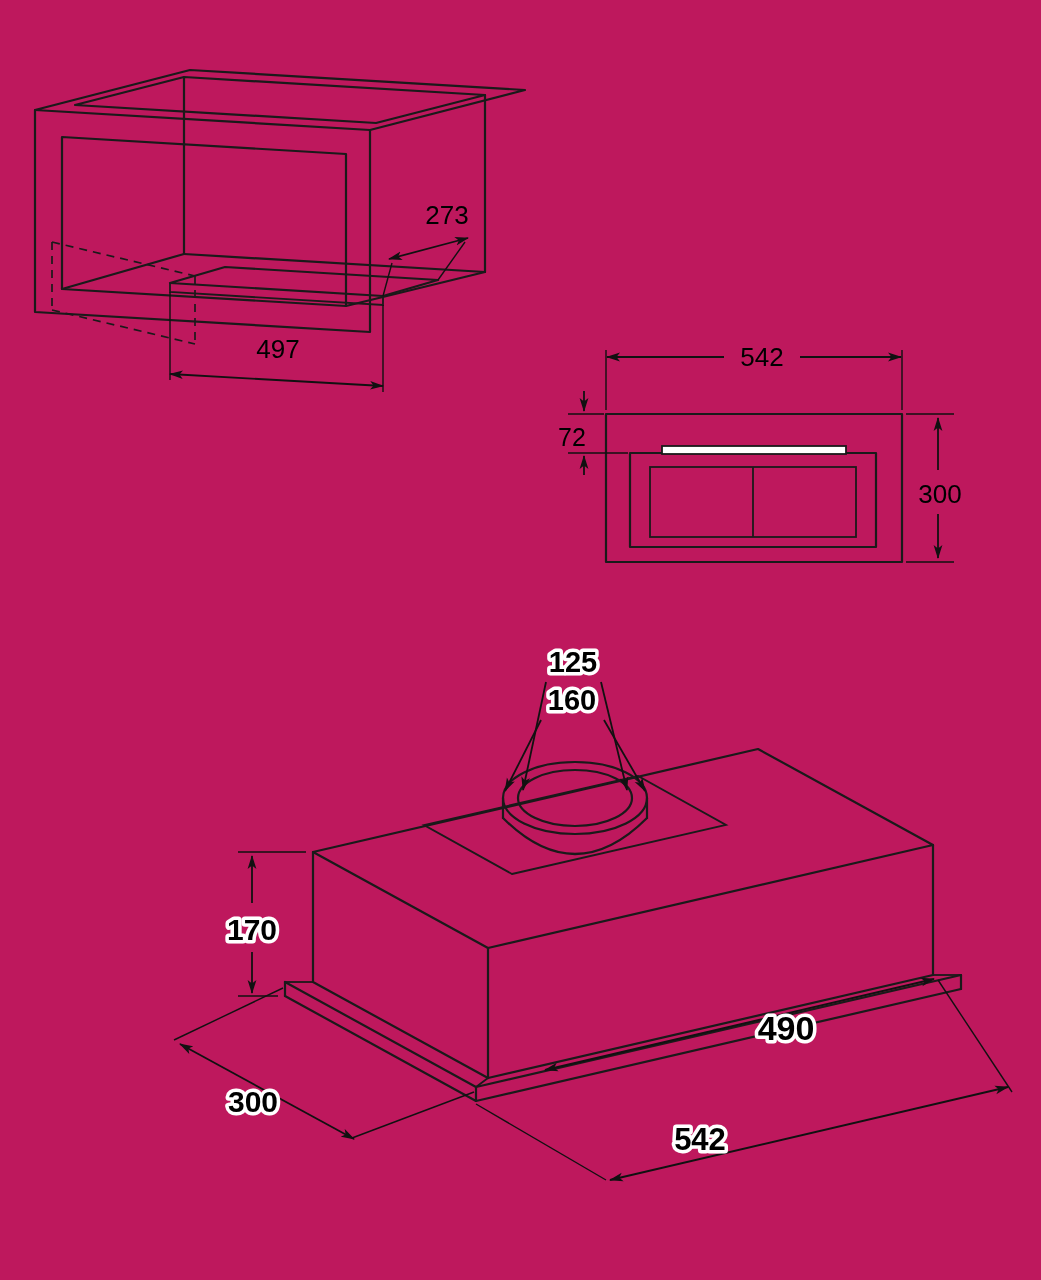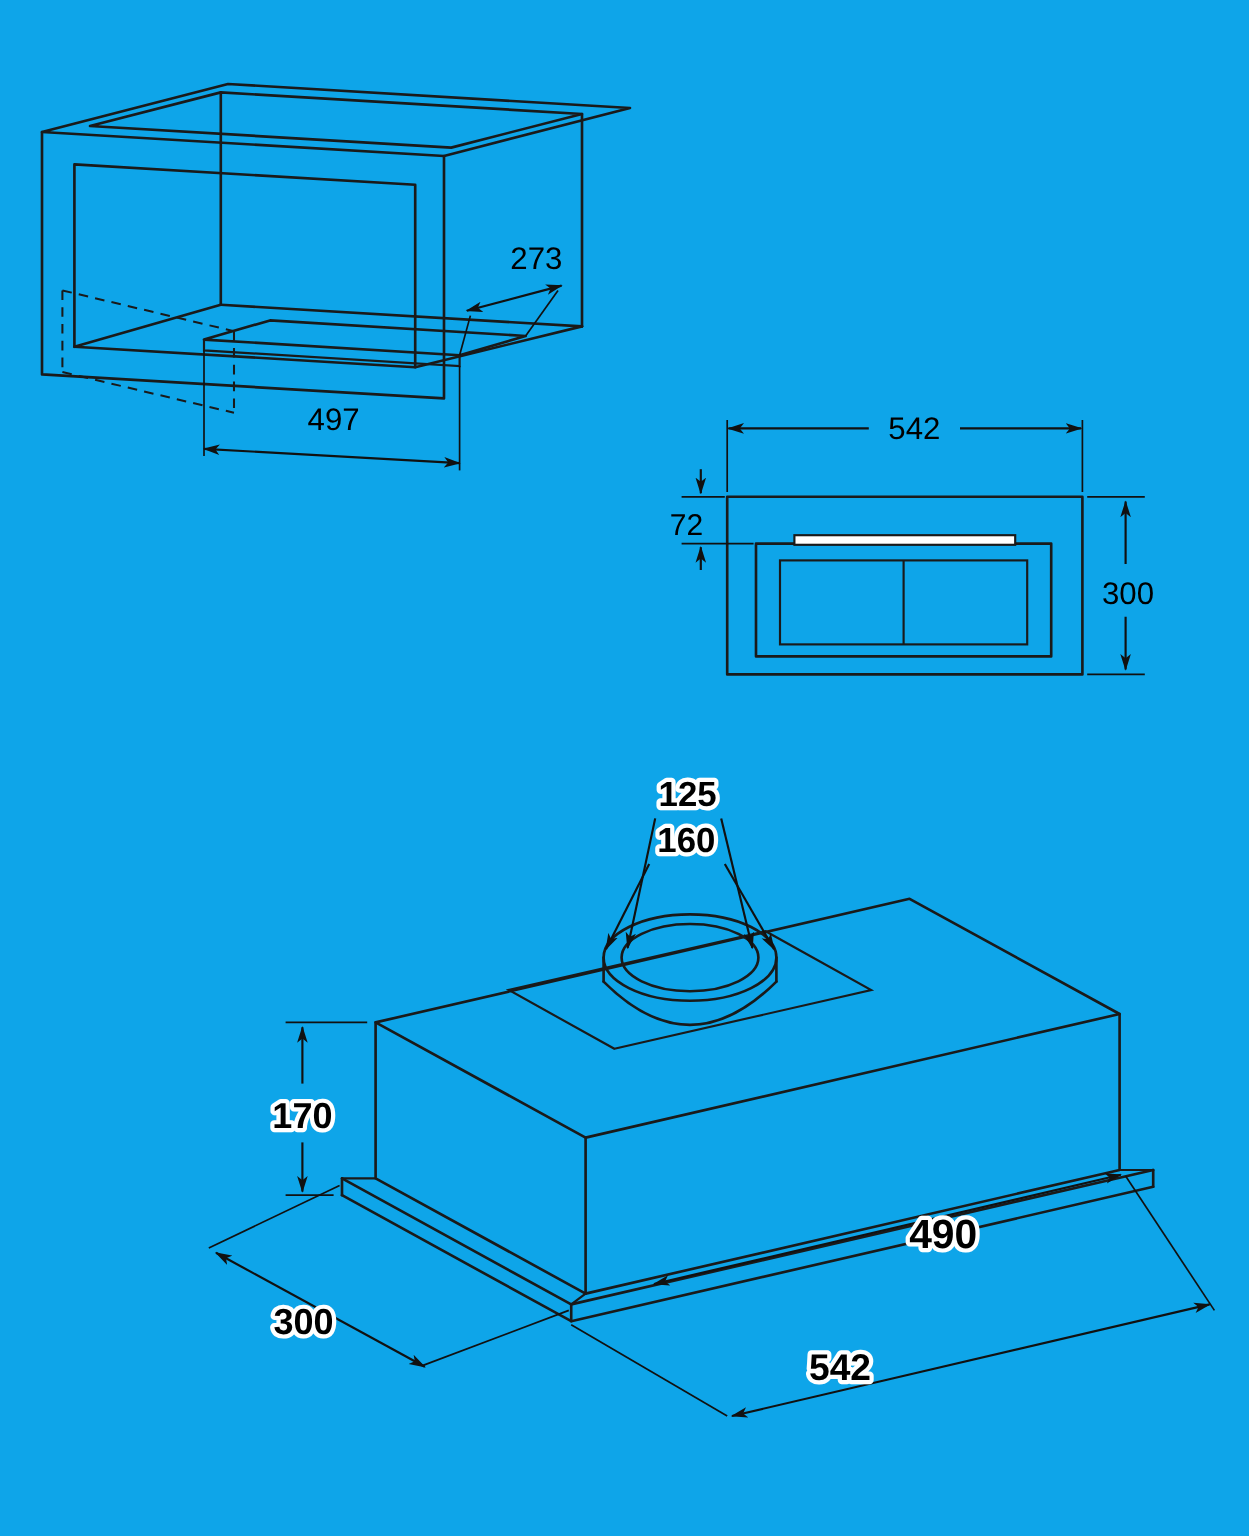--- a/index.html
+++ b/index.html
@@ -1,19 +1,19 @@
 <!DOCTYPE html>
 <html><head>
 <meta charset="utf-8">
 <style>
   html,body{margin:0;padding:0;background:#e9e9e9;}
   .canvas{
     position:relative;
     width:1041px;height:1280px;
-    background:#0ea5e9;
+    background:#be185d;
     overflow:hidden;
     font-family:"Liberation Sans", sans-serif;
   }
   svg{display:block;}
   .edge{stroke:#1a1a1a;stroke-width:2.2;fill:none;stroke-linejoin:round;stroke-linecap:round;}
   .edge-thin{stroke:#1a1a1a;stroke-width:1.8;fill:none;}
   .hidden-edge{stroke:#1a1a1a;stroke-width:1.7;fill:none;stroke-dasharray:8 6;}
   .dimline{stroke:#111111;stroke-width:1.8;fill:none;}
   .ext{stroke:#111111;stroke-width:1.4;fill:none;}
   text{fill:#000000;}

